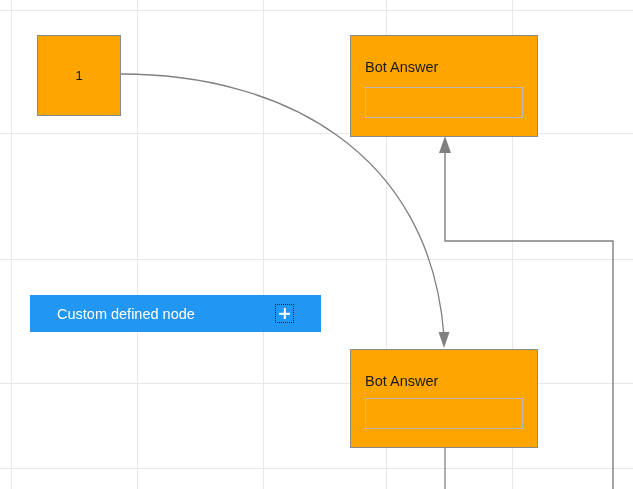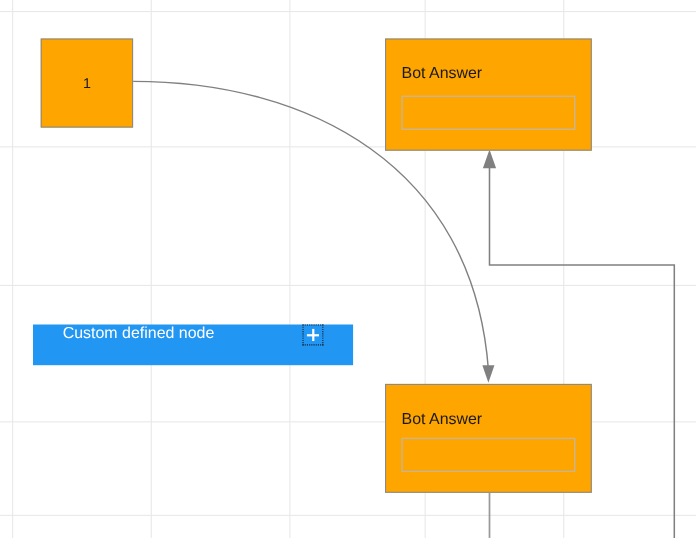--- a/index.html
+++ b/index.html
@@ -84,21 +84,21 @@
   }
   
   .palette-button {
     position: absolute;
     left: 30px;
     top: 295px;
     width: 291px;
     height: 37px;
     background: #2196f3;
     display: flex;
-    align-items: flex-start;
+    align-items: center;
     box-sizing: border-box;
     padding: 0 14px 0 27px;
     color: #ffffff;
     cursor: pointer;
   }
   .palette-button-label {
     font-size: 14.5px;
     color: #ffffff;
     white-space: nowrap;
     flex: 1;

